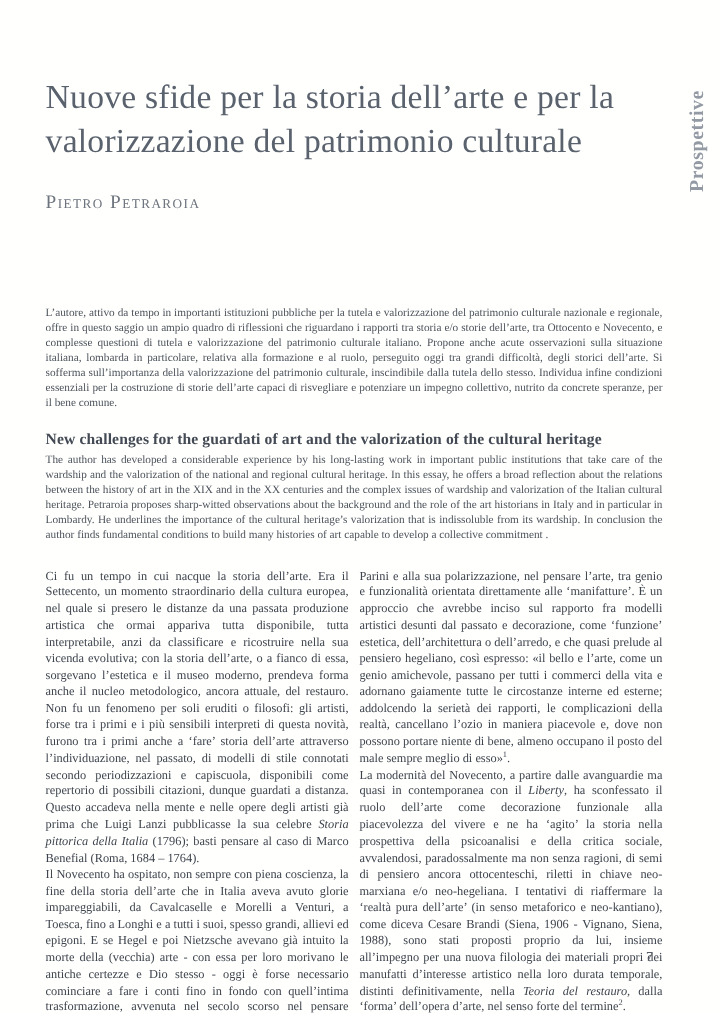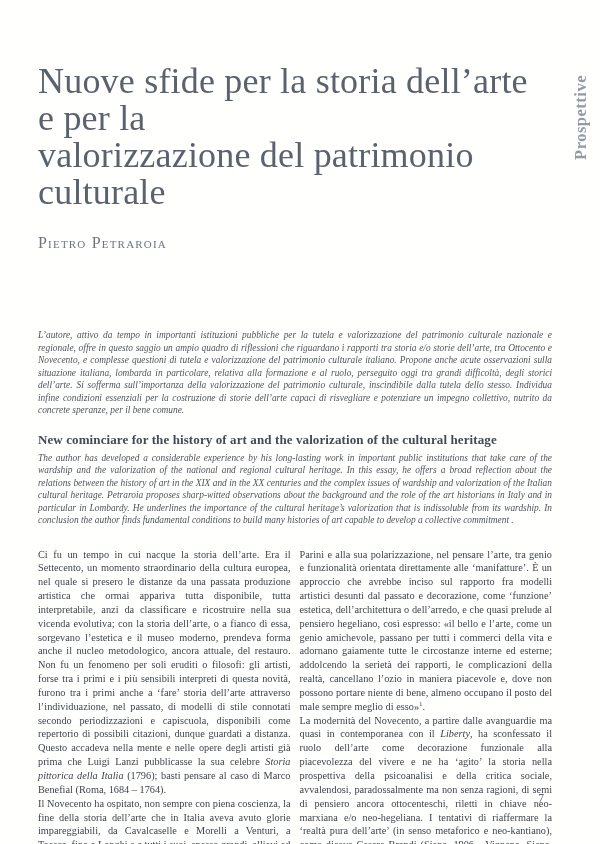--- a/index.html
+++ b/index.html
@@ -4,29 +4,29 @@
 <style>
   html,body { margin:0; padding:0; background:#ffffff; }
   .page {
     position:relative; width:600px; height:844px; background:#fffffe;
     overflow:hidden; font-family:"Liberation Serif", serif;
     -webkit-font-smoothing:antialiased;
   }
   .content { position:absolute; left:38px; top:0; width:514px; }
 
   .title {
-    margin:63px 0 0 0; font-weight:400; font-size:36px; line-height:37px;
+    margin:63px 0 0 0; font-weight:400; font-size:28px; line-height:37px;
     letter-spacing:0.2px; color:#5a626d; white-space:pre-line;
   }
   .author {
     margin-top:23px; font-size:16px; color:#6d747d;
     font-variant:small-caps; letter-spacing:1.2px;
   }
   .abstract {
-    font-style:italic; font-size:9.4px; line-height:12.5px;
+    font-size:9.4px; line-height:12.5px;
     text-align:justify; color:#4e545c; margin:0;
   }
   .abstract-it { margin-top:77px; }
   .en-heading {
     font-size:13px; font-weight:700; color:#434a54;
     margin:15px 0 4px 0; letter-spacing:0.1px;
   }
   .columns { display:flex; gap:9px; margin-top:21px; }
   .col {
     flex:1; min-width:0; font-size:10.3px; line-height:13.85px;
@@ -56,21 +56,21 @@
 
   <div class="content">
 
     <h1 class="title">Nuove sfide per la storia dell’arte e per la
 valorizzazione del patrimonio culturale</h1>
 
     <div class="author">Pietro Petraroia</div>
 
     <p class="abstract abstract-it">L’autore, attivo da tempo in importanti istituzioni pubbliche per la tutela e valorizzazione del patrimonio culturale nazionale e regionale, offre in questo saggio un ampio quadro di riflessioni che riguardano i rapporti tra storia e/o storie dell’arte, tra Ottocento e Novecento, e complesse questioni di tutela e valorizzazione del patrimonio culturale italiano. Propone anche acute osservazioni sulla situazione italiana, lombarda in particolare, relativa alla formazione e al ruolo, perseguito oggi tra grandi difficoltà, degli storici dell’arte. Si sofferma sull’importanza della valorizzazione del patrimonio culturale, inscindibile dalla tutela dello stesso. Individua infine condizioni essenziali per la costruzione di storie dell’arte capaci di risvegliare e potenziare un impegno collettivo, nutrito da concrete speranze, per il bene comune.</p>
 
-    <h2 class="en-heading">New cominciare for the history of art and the valorization of the cultural heritage</h2>
+    <h2 class="en-heading">New challenges for the guardati of art and the valorization of the cultural heritage</h2>
 
     <p class="abstract abstract-en">The author has developed a considerable experience by his long-lasting work in important public institutions that take care of the wardship and the valorization of the national and regional cultural heritage. In this essay, he offers a broad reflection about the relations between the history of art in the XIX and in the XX centuries and the complex issues of wardship and valorization of the Italian cultural heritage. Petraroia proposes sharp-witted observations about the background and the role of the art historians in Italy and in particular in Lombardy. He underlines the importance of the cultural heritage’s valorization that is indissoluble from its wardship. In conclusion the author finds fundamental conditions to build many histories of art capable to develop a collective commitment .</p>
 
     <div class="columns">
       <div class="col">
           <p class="body-para"><span>Ci fu un tempo in cui nacque la storia dell’arte. Era il Settecento, un momento straordinario della cultura europea, nel quale si presero le distanze da una passata produzione artistica che ormai appariva tutta disponibile, tutta interpretabile, anzi da classificare e ricostruire nella sua vicenda evolutiva; con la storia dell’arte, o a fianco di essa, sorgevano l’estetica e il museo moderno, prendeva forma anche il nucleo metodologico, ancora attuale, del restauro. Non fu un fenomeno per soli eruditi o filosofi: gli artisti, forse tra i primi e i più sensibili interpreti di questa novità, furono tra i primi anche a ‘fare’ storia dell’arte attraverso l’individuazione, nel passato, di modelli di stile connotati secondo periodizzazioni e capiscuola, disponibili come repertorio di possibili citazioni, dunque guardati a distanza. Questo accadeva nella mente e nelle opere degli artisti già prima che Luigi Lanzi pubblicasse la sua celebre </span><em>Storia pittorica della Italia</em><span> (1796); basti pensare al caso di Marco Benefial (Roma, 1684 – 1764).</span></p>
           <p class="body-para"><span>Il Novecento ha ospitato, non sempre con piena coscienza, la fine della storia dell’arte che in Italia aveva avuto glorie impareggiabili, da Cavalcaselle e Morelli a Venturi, a Toesca, fino a Longhi e a tutti i suoi, spesso grandi, allievi ed epigoni. E se Hegel e poi Nietzsche avevano già intuito la morte della (vecchia) arte - con essa per loro morivano le antiche certezze e Dio stesso - oggi è forse necessario cominciare a fare i conti fino in fondo con quell’intima trasformazione, avvenuta nel secolo scorso nel pensare l’arte, che la modernità del Novecento ha condotto a conseguenze irreversibili.</span></p>
         </div>
       <div class="col">
           <p class="body-para"><span>Parini e alla sua polarizzazione, nel pensare l’arte, tra genio e funzionalità orientata direttamente alle ‘manifatture’. È un approccio che avrebbe inciso sul rapporto fra modelli artistici desunti dal passato e decorazione, come ‘funzione’ estetica, dell’architettura o dell’arredo, e che quasi prelude al pensiero hegeliano, così espresso: «il bello e l’arte, come un genio amichevole, passano per tutti i commerci della vita e adornano gaiamente tutte le circostanze interne ed esterne; addolcendo la serietà dei rapporti, le complicazioni della realtà, cancellano l’ozio in maniera piacevole e, dove non possono portare niente di bene, almeno occupano il posto del male sempre meglio di esso»</span><sup>1</sup><span>.</span></p>

